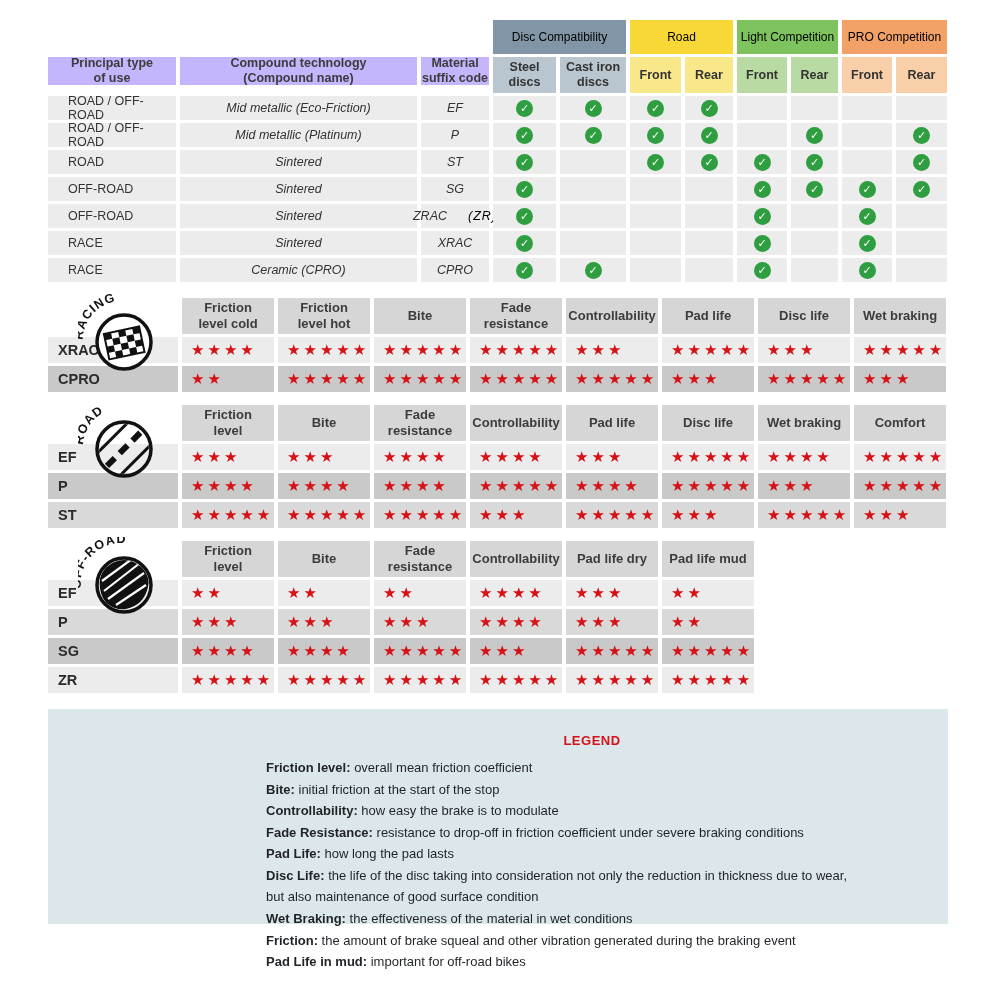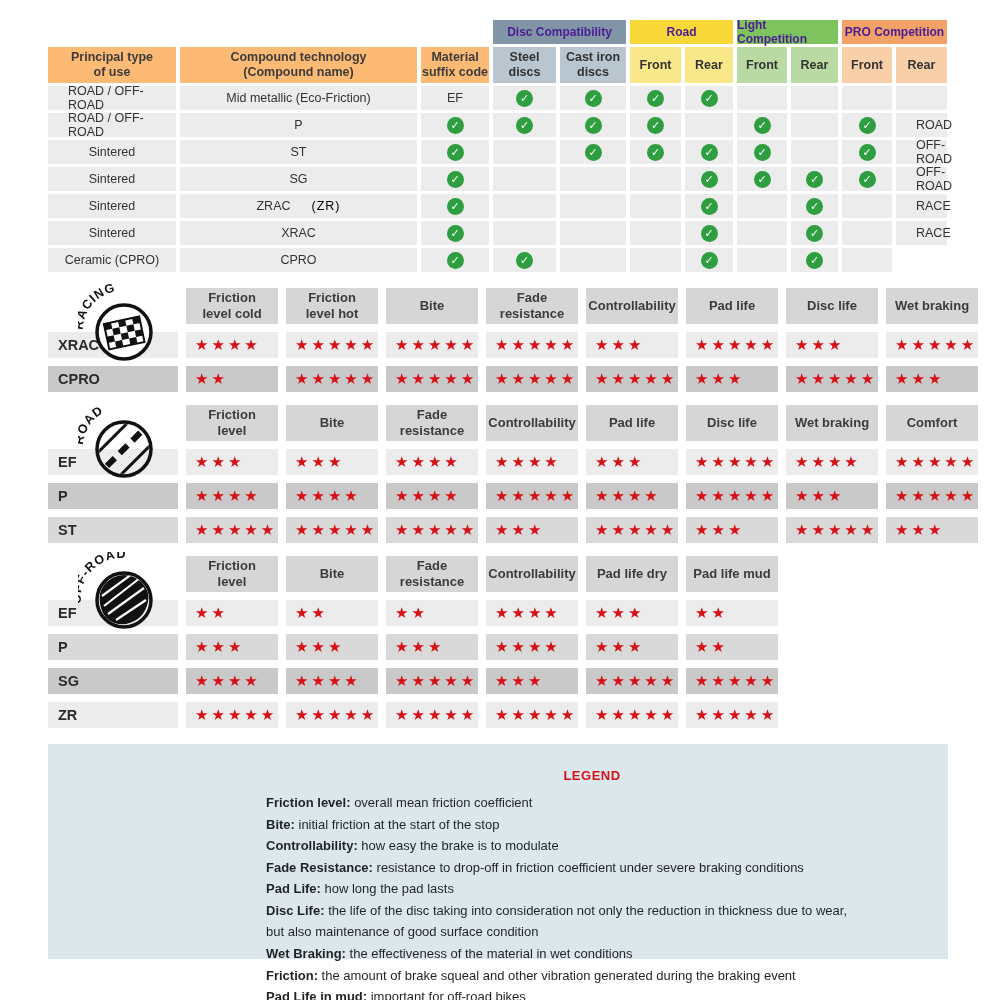--- a/index.html
+++ b/index.html
@@ -5,41 +5,41 @@
   html,body{margin:0;padding:0;background:#fff;}
   .page{width:1000px;height:1000px;background:#fff;overflow:hidden;
         font-family:"Liberation Sans","DejaVu Sans",sans-serif;color:#222;}
   .content{margin-left:48px;width:900px;}
 
   
   #compat-grid{margin-top:20px;display:grid;
     grid-template-columns:128px 237px 68px 63px 66px 51px 48px 50px 47px 50px 51px;
     column-gap:4px;row-gap:3px;}
   .spacer{background:transparent;}
-  .group-head{grid-column:span 2;height:24px;display:flex;align-items:center;justify-content:center;
-    font-size:12px;font-weight:bold;color:#4c1d95;}
-  .head-main{background:#fdba74;height:36px;display:flex;align-items:center;justify-content:center;
+  .group-head{grid-column:span 2;height:34px;display:flex;align-items:center;justify-content:center;
+    font-size:12px;font-weight:normal;color:#000000;}
+  .head-main{background:#c4b5fd;height:28px;display:flex;align-items:center;justify-content:center;
     text-align:center;font-size:12.5px;font-weight:bold;color:#3c3c3c;white-space:pre-line;line-height:1.2;}
   .head-sub{height:36px;display:flex;align-items:center;justify-content:center;text-align:center;
     font-size:12.5px;font-weight:bold;color:#333;white-space:pre-line;line-height:1.2;}
   .cell{background:#ececec;height:24px;display:flex;align-items:center;font-size:12.5px;color:#333;}
   .cell.use{padding-left:20px;}
-  .cell.tech,.cell.code{justify-content:center;}
+  .cell.tech,.cell.code{justify-content:center;font-style:italic;}
   .cell .sfx{color:#000000;margin-left:21px;letter-spacing:1px;}
   .check-cell{justify-content:center;}
   .check{width:17px;height:17px;border-radius:50%;background:#2f9e41;color:#fff;
     display:flex;align-items:center;justify-content:center;font-size:11px;font-weight:bold;line-height:1;}
 
   
   .section{position:relative;}
   .sec-racing{margin-top:16px;}
   .sec-road{margin-top:12px;}
   .sec-offroad{margin-top:12px;}
   .sec-icon{position:absolute;left:30px;top:-4px;width:82px;height:82px;}
-  .rating-grid{margin-top:13px;display:grid;column-gap:4px;row-gap:3px;gap:8px;}
+  .rating-grid{margin-top:13px;display:grid;column-gap:4px;row-gap:3px;}
   .rh{background:#d6d6d6;height:36px;display:flex;align-items:center;justify-content:center;
     text-align:center;font-size:13px;font-weight:bold;color:#3c3c3c;white-space:pre-line;line-height:1.2;}
   .rh.empty{background:transparent;}
   .rl{height:26px;display:flex;align-items:center;padding-left:10px;box-sizing:border-box;
     font-size:14.5px;font-weight:bold;color:#2b2b2b;}
   .rs{height:26px;display:flex;align-items:center;padding-left:9px;box-sizing:border-box;
     color:#d41217;font-size:15px;letter-spacing:3px;white-space:nowrap;}
   .light{background:#ececec;}
   .mid{background:#d9d9d9;}
   .dark{background:#c9c9c9;}
@@ -92,20 +92,21 @@
           <span class="check">✓</span>
         </div>
         <div class="cell check-cell">
           <span class="check">✓</span>
         </div>
         <div class="cell check-cell"></div>
         <div class="cell check-cell"></div>
         <div class="cell check-cell"></div>
         <div class="cell check-cell"></div>
         <div class="cell use">ROAD / OFF-ROAD</div>
+        <div class="cell tech">Mid metallic (Platinum)</div>
         <div class="cell code">P</div>
         <div class="cell check-cell">
           <span class="check">✓</span>
         </div>
         <div class="cell check-cell">
           <span class="check">✓</span>
         </div>
         <div class="cell check-cell">
           <span class="check">✓</span>
         </div>

